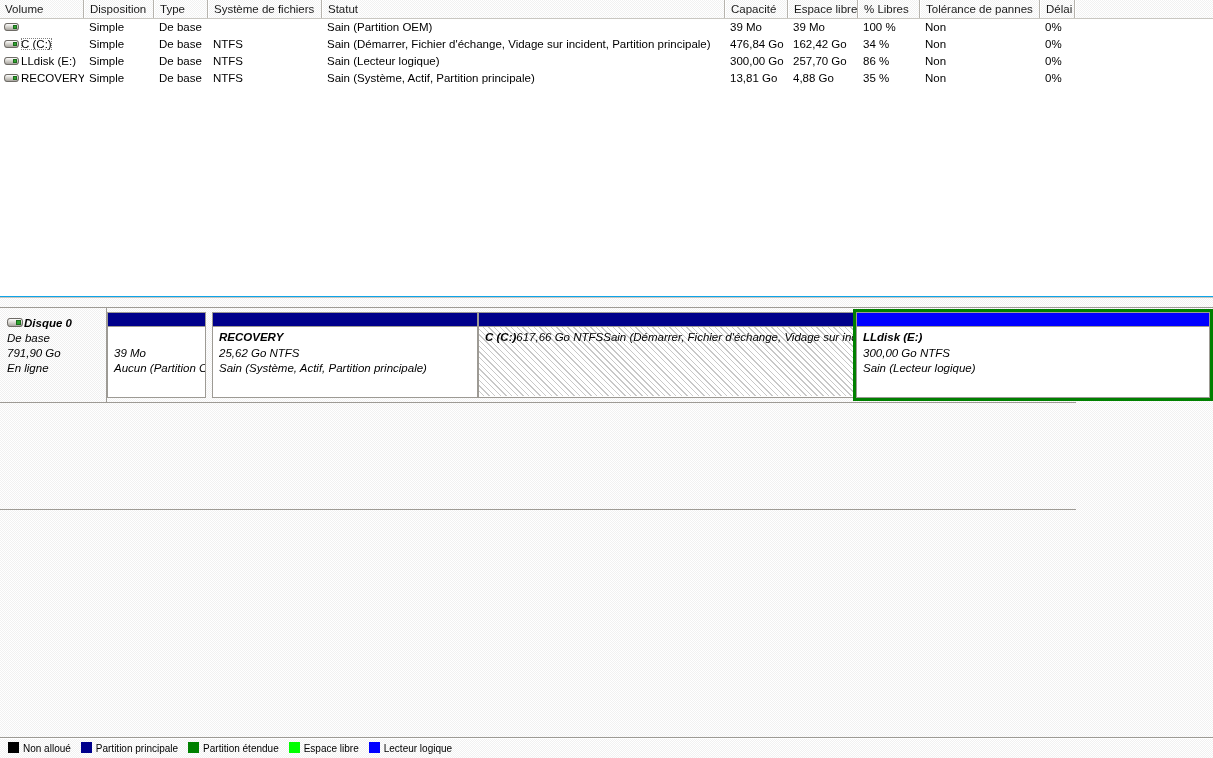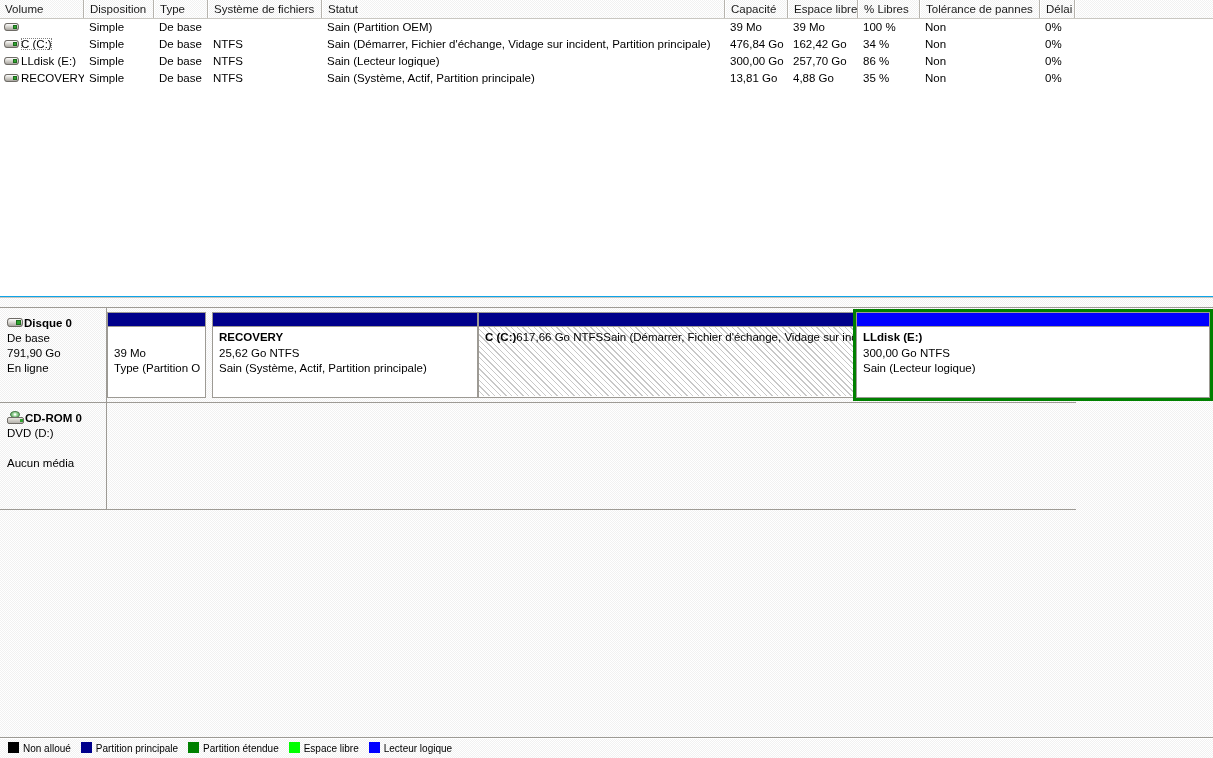--- a/index.html
+++ b/index.html
@@ -156,20 +156,21 @@
     background-position: 0 0, 1px 1px;
     overflow: hidden;
   }
 
   .disk-row {
     position: absolute;
     left: 0;
     width: 1076px;
     box-sizing: border-box;
     border-bottom: 1px solid #9d9a94;
+    font-style: italic;
   }
   #disk-row-0 { top: 0; height: 95px; }
   #disk-row-cdrom { top: 95px; height: 107px; }
 
   .disk-info {
     position: absolute;
     left: 0; top: 0;
     width: 107px;
     height: 100%;
     box-sizing: border-box;
@@ -370,21 +371,21 @@
         <div class="line">De base</div>
         <div class="line">791,90 Go</div>
         <div class="line">En ligne</div>
       </div>
       <div class="parts-strip">
         <div class="part" style="left: 0px; width: 99px;">
           <div class="bar primary"></div>
           <div class="info">
             <div class="label">&nbsp;</div>
             <div>39 Mo</div>
-            <div>Type (Partition O</div>
+            <div>Aucun (Partition O</div>
           </div>
         </div>
         <div class="part" style="left: 105px; width: 266px;">
           <div class="bar primary"></div>
           <div class="info">
             <div class="label">RECOVERY</div>
             <div>25,62 Go NTFS</div>
             <div>Sain (Système, Actif, Partition principale)</div>
           </div>
         </div>
@@ -398,24 +399,18 @@
             <div class="info">
               <div class="label">LLdisk  (E:)</div>
               <div>300,00 Go NTFS</div>
               <div>Sain (Lecteur logique)</div>
             </div>
           </div>
         </div>
       </div>
     </div>
     <div class="disk-row" id="disk-row-cdrom">
-      <div class="disk-info dither">
-        <div class="title"><span class="cd-icon"><span class="disc"></span><span class="tray"></span><span class="led"></span></span><span>CD-ROM 0</span></div>
-        <div class="line">DVD (D:)</div>
-        <div class="spacer"></div>
-        <div class="line">Aucun média</div>
-      </div>
       <div class="parts-strip"></div>
     </div>
   </div>
 
 <div id="bottom-filler"></div>
 <div id="legend-bar"><span class="legend-item"><span class="legend-swatch" style="background: rgb(0, 0, 0);"></span><span>Non alloué</span></span><span class="legend-item"><span class="legend-swatch" style="background: rgb(0, 0, 139);"></span><span>Partition principale</span></span><span class="legend-item"><span class="legend-swatch" style="background: rgb(0, 128, 0);"></span><span>Partition étendue</span></span><span class="legend-item"><span class="legend-swatch" style="background: rgb(0, 255, 0);"></span><span>Espace libre</span></span><span class="legend-item"><span class="legend-swatch" style="background: rgb(0, 0, 255);"></span><span>Lecteur logique</span></span></div>
 
 </body></html>

